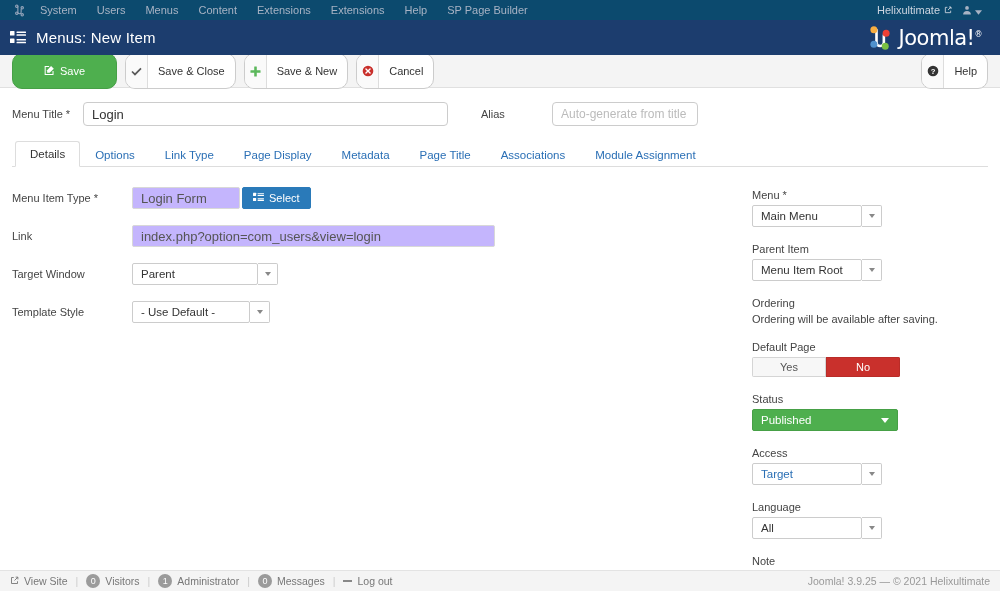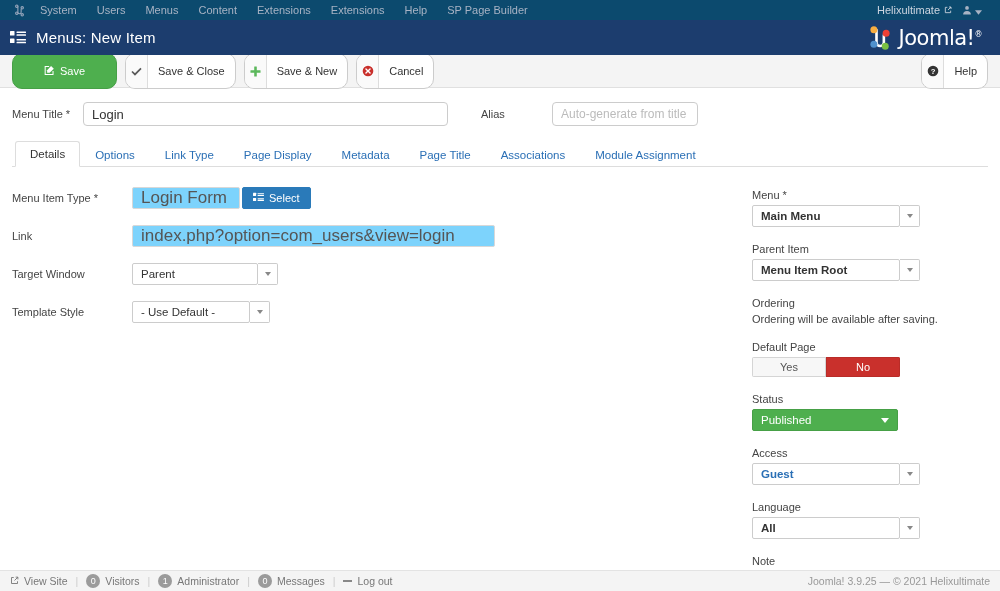--- a/index.html
+++ b/index.html
@@ -105,22 +105,22 @@
 
   
   .main-grid { display: flex; padding-top: 20px; }
   .col-left { width: 740px; }
   .col-right { width: 220px; padding-top: 2px; }
 
   .frow { display: flex; align-items: center; margin-bottom: 16px; }
   .frow .flbl { width: 120px; font-size: 11px; color: #444; flex: none; }
 
   .readonly-box {
-    height: 22px; border: 1px solid #d8d8d8; background: #7dd3fc;
-    color: #555; font-size: 17px; display: flex; align-items: center;
+    height: 22px; border: 1px solid #d8d8d8; background: #c4b5fd;
+    color: #555; font-size: 13px; display: flex; align-items: center;
     padding: 0 8px; border-radius: 2px;
   }
   #menu-item-type-value { width: 108px; }
   #link-value { width: 363px; }
 
   .btn-select {
     height: 22px; background: #2a7ab9; color: #fff; font-size: 11px;
     display: inline-flex; align-items: center; gap: 5px; padding: 0 10px;
     border: 1px solid #2a7ab9; border-radius: 2px; cursor: pointer; margin-left: 2px;
   }
@@ -137,21 +137,21 @@
     display: flex; align-items: center; justify-content: center; cursor: pointer;
   }
   .caret { width:0;height:0;border-left:3.5px solid transparent;border-right:3.5px solid transparent;border-top:4px solid #888; }
   #target-window-select { width: 126px; }
   #template-style-select { width: 118px; }
 
   
   .rlabel { font-size: 11px; color: #444; margin-bottom: 4px; }
   .rgroup { margin-bottom: 16px; }
   .r-sel-full { display:flex; }
-  .r-sel-full .sel { width: 148px; font-weight: bold; }
+  .r-sel-full .sel { width: 110px; }
 
   .status-sel {
     width: 146px; height: 22px; background: #4eaf4e; border: 1px solid #46a046;
     color: #fff; font-size: 11.5px; border-radius: 2px;
     display: flex; align-items: center; padding: 0 8px; cursor: pointer;
   }
   .status-sel .caret-w { margin-left:auto; width:0;height:0;border-left:4px solid transparent;border-right:4px solid transparent;border-top:5px solid #fff; }
 
   .toggle { display: flex; width: 148px; height: 20px; border-radius: 2px; overflow:hidden; }
   .toggle .opt {
@@ -427,21 +427,21 @@
           <div class="rlabel">Status</div>
           <div class="status-sel">
             <span>Published</span>
             <span class="caret-w"></span>
           </div>
         </div>
 
         <div class="rgroup">
           <div class="rlabel">Access</div>
           <div class="selwrap r-sel-full">
-            <div class="sel access-text">Guest</div>
+            <div class="sel access-text">Target</div>
             <div class="sel-arrow">
                 <span class="caret"></span>
               </div>
           </div>
         </div>
 
         <div class="rgroup">
           <div class="rlabel">Language</div>
           <div class="selwrap r-sel-full">
             <div class="sel">All</div>

